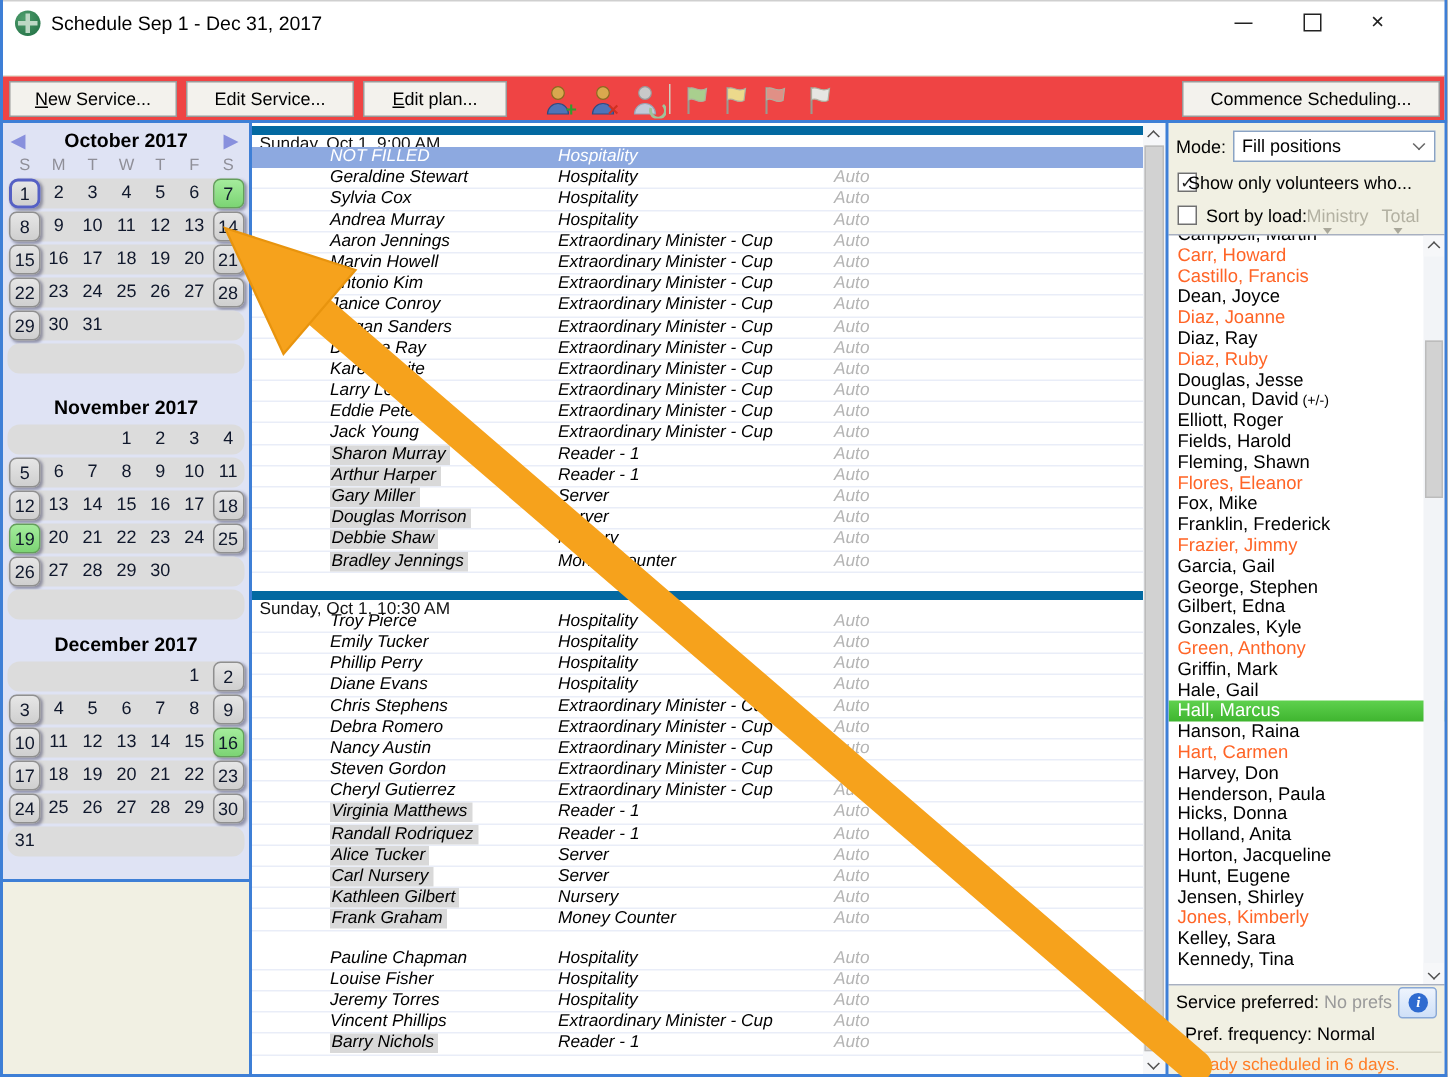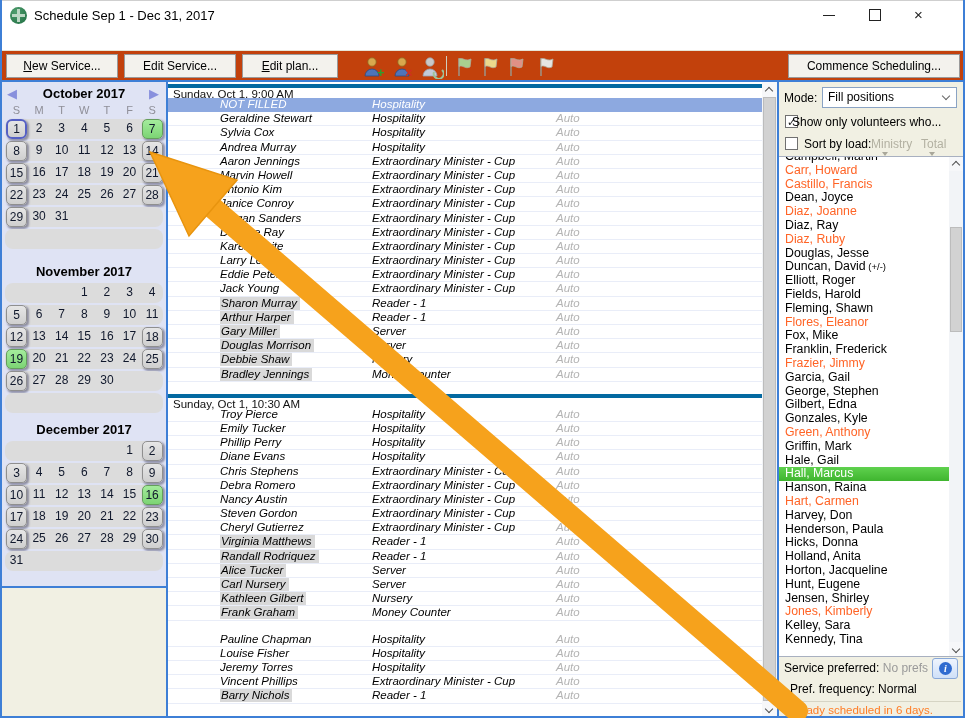--- a/index.html
+++ b/index.html
@@ -27,21 +27,21 @@
   .glyph-max { position:absolute; left:15px; top:8px; width:12px; height:12px; border:1px solid #222; }
   .glyph-close { position:absolute; left:14px; top:5px; font-size:15px; color:#222; }
 
   
   .menubar { position:absolute; left:2px; top:30px; width:961px; height:20px; background:#fff;
              display:flex; align-items:center; padding-left:6px; }
   .menu-item { font-size:12.5px; padding:0 9px; }
   .menu-item u { text-decoration:underline; }
 
   
-  .toolbar { position:absolute; left:2px; top:50px; width:961px; height:30px; background:#c2410c;
+  .toolbar { position:absolute; left:2px; top:50px; width:961px; height:30px; background:#ef4444;
              border-top:1px solid #e6e4d6; }
   .tb-btn { position:absolute; top:3px; height:24px; background:#f3f2ed; border:1px solid #9a9a9a;
             font-size:12px; text-align:center; line-height:22px; }
   .tb-btn u { text-decoration:underline; }
   .btn-new { left:4px; width:112px; } .btn-edit-service { left:122px; width:112px; } .btn-edit-plan { left:240px; width:96px; }
   .btn-commence { left:786px; width:172px; }
   .tb-icon { position:absolute; top:4px; width:24px; height:24px; }
   .tb-sep { position:absolute; top:5px; width:1px; height:20px; background:#cfcdbd; left:444px; }
 
   
@@ -61,21 +61,21 @@
   .day { position:absolute; top:1px; width:21px; height:20px; font-size:12px; text-align:center; line-height:19px; color:#10182c; }
   .day-raised { background:linear-gradient(#e6e6e6,#cfcfcf); border:1px solid #8f8f8f; border-radius:5px;
                 box-shadow:1.5px 1.5px 2px rgba(80,80,110,.55); }
   .day-green  { background:linear-gradient(#a4ec9c,#7cd474); border:1px solid #649e5c; border-radius:5px;
                 box-shadow:1.5px 1.5px 2px rgba(80,80,110,.55); }
   .day-sel    { background:linear-gradient(#e6e6e6,#cfcfcf); border:2px solid #5560c4; border-radius:6px;
                 box-shadow:1.5px 1.5px 2px rgba(80,80,110,.55); line-height:17px; }
 
   
   .main-pane { position:absolute; left:168px; top:82px; width:594px; height:634px; background:#fff; overflow:hidden; padding-top:2px; }
-  .sec-header { height:14px; line-height:13px; font-size:11.5px; border-top:4px solid #0369a1; padding-left:5px; color:#111; }
+  .sec-header { height:14px; line-height:13px; font-size:11.5px; border-top:6px solid #0369a1; padding-left:5px; color:#111; }
   .sched-section + .sched-section { margin-top:12px; }
   .sched-row { position:relative; height:14.2px; border-bottom:1px solid #e9edf8; font-size:11.5px; line-height:13px;font-style:italic; }
   .sched-row .c-name { position:absolute; left:52px; top:0; white-space:nowrap; }
   .sched-row .c-min  { position:absolute; left:204px; top:0; white-space:nowrap; }
   .sched-row .c-auto { position:absolute; left:388px; top:0; color:#b4b4b4; }
   .nm-hl { background:#d9d9d9; padding:0 3px 1px 1px; }
   .row-selected { background:#8da9e0; border-bottom:1px solid #8da9e0; }
   .row-selected .c-name, .row-selected .c-min { color:#fff; }
 
   

